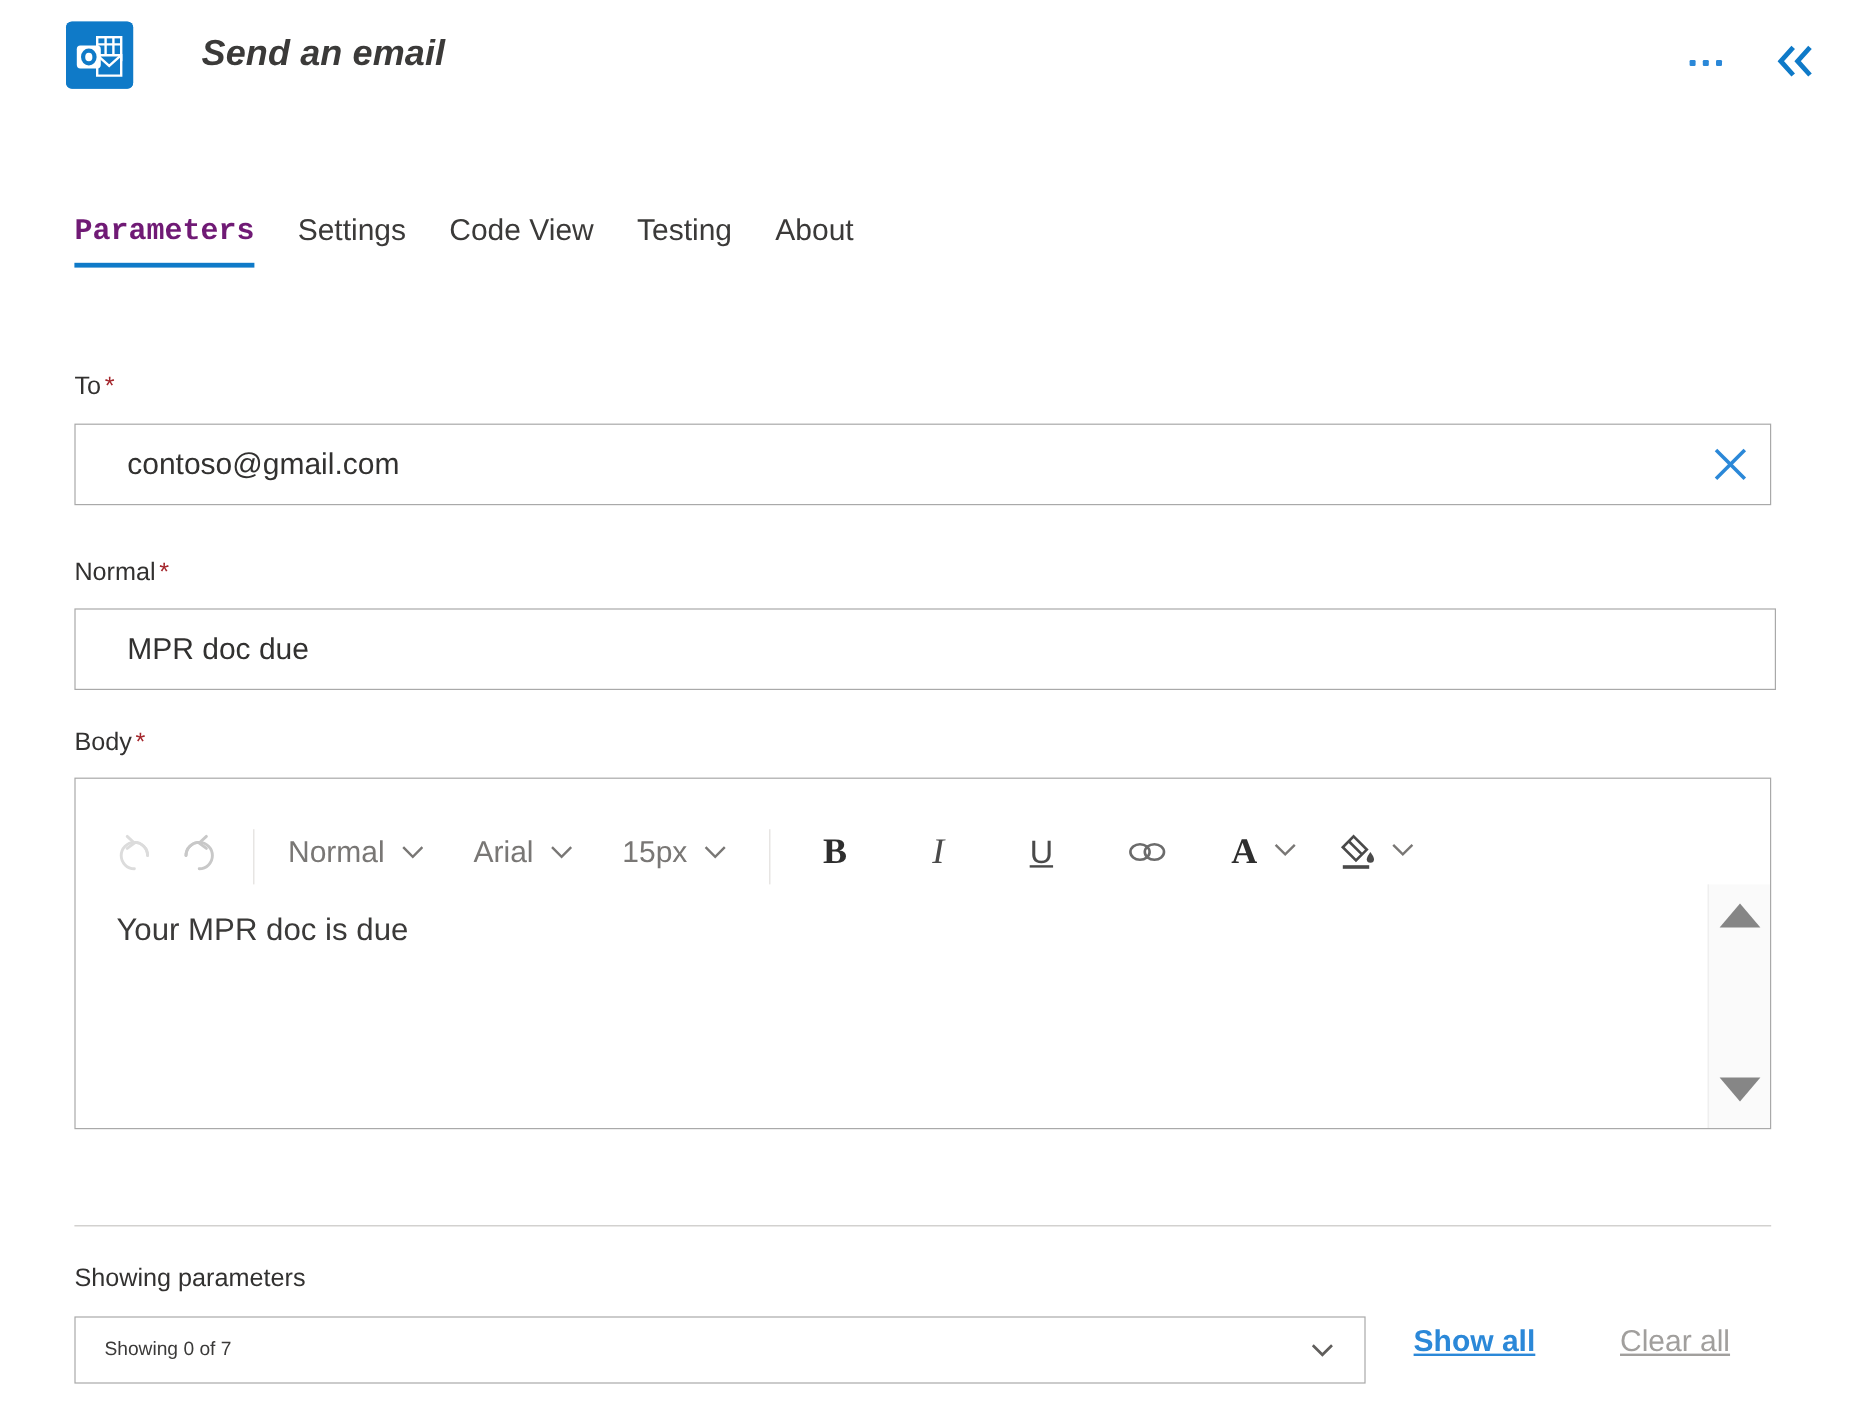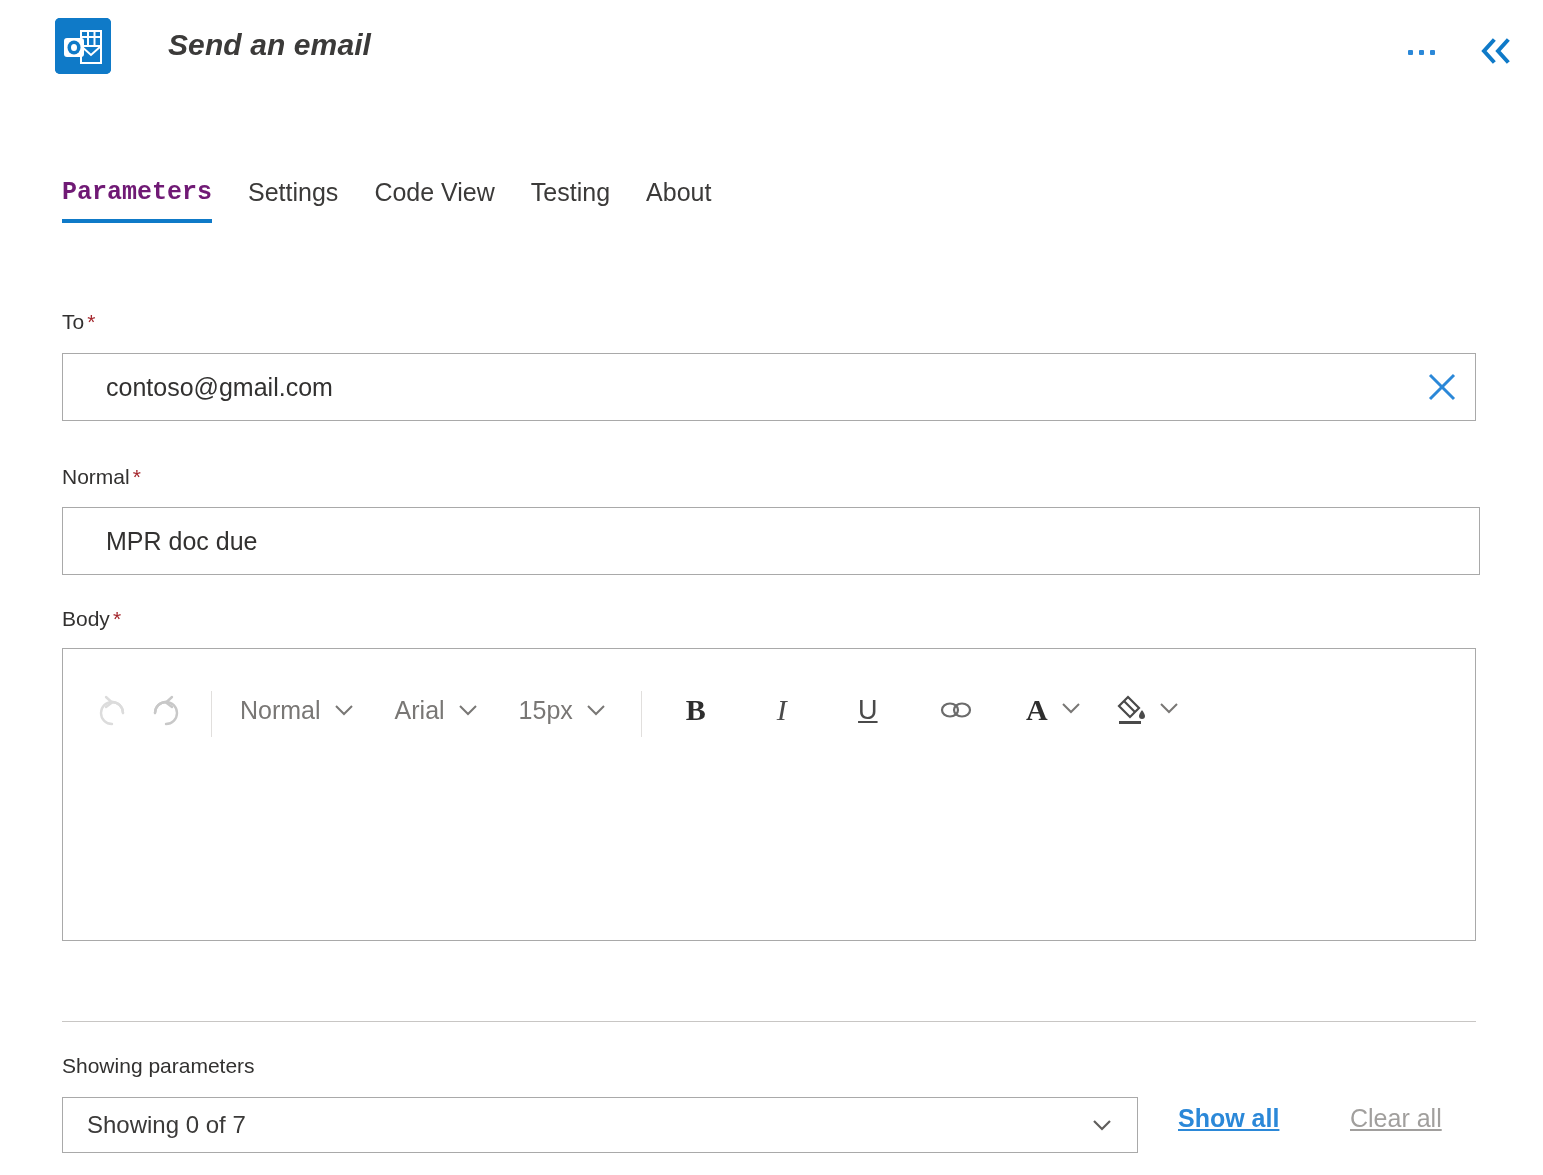--- a/index.html
+++ b/index.html
@@ -283,21 +283,21 @@
     box-sizing: border-box;
     border: 1px solid #a9a9a9;
     background: #ffffff;
     display: flex;
     align-items: center;
     cursor: pointer;
   }
   .select-val {
     flex: 1;
     padding-left: 24px;
-    font-size: 24px;
+    font-size: 16px;
     color: #3b3a39;
   }
   .select-chev {
     width: 70px;
     display: flex;
     align-items: center;
     justify-content: center;
     color: #605e5c;
   }
   .link-showall {
@@ -486,20 +486,27 @@
         </svg>
       </span>
       <span class="chev">
         <svg width="26" height="26" viewBox="0 0 26 26" aria-hidden="true">
             <polyline points="5,9 13,17 21,9" fill="none" stroke="#797775" stroke-width="2"></polyline>
           </svg>
       </span>
     </div>
   </div>
 
+  <div class="editor-body">
+    <div class="editor-text">Your MPR doc is due</div>
+    <div class="editor-scroll">
+      <span class="tri-up"></span>
+      <span class="tri-down"></span>
+    </div>
+  </div>
 </div>
 
 <div class="divider"></div>
 
 <div class="field-label" id="adv-label">Showing parameters</div>
 
 <div class="select-box">
   <div class="select-val">Showing 0 of 7</div>
   <div class="select-chev">
     <svg width="30" height="30" viewBox="0 0 30 30" aria-hidden="true">

